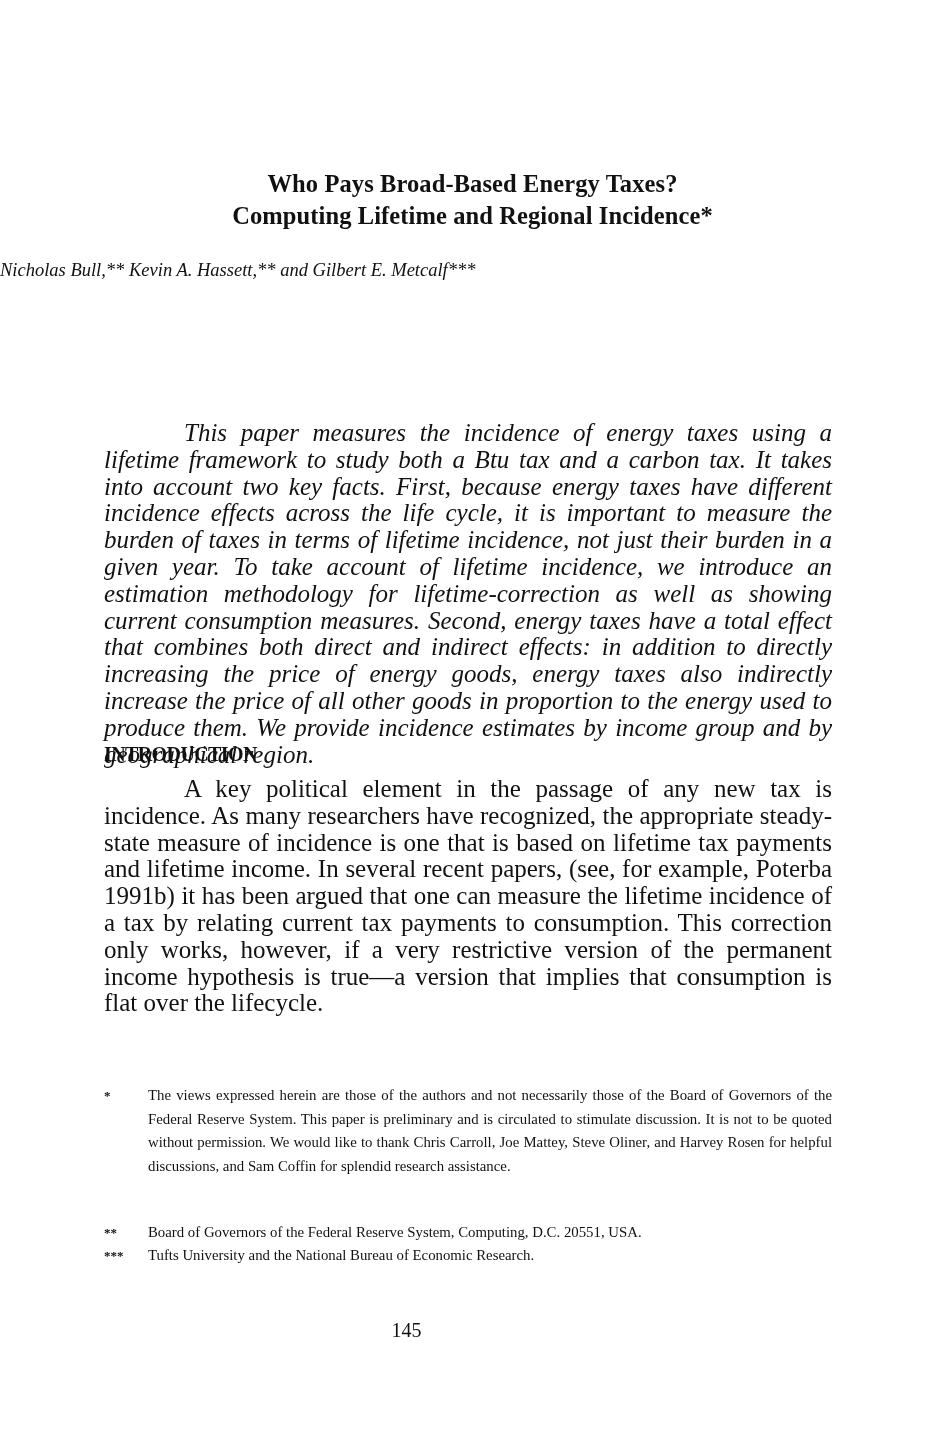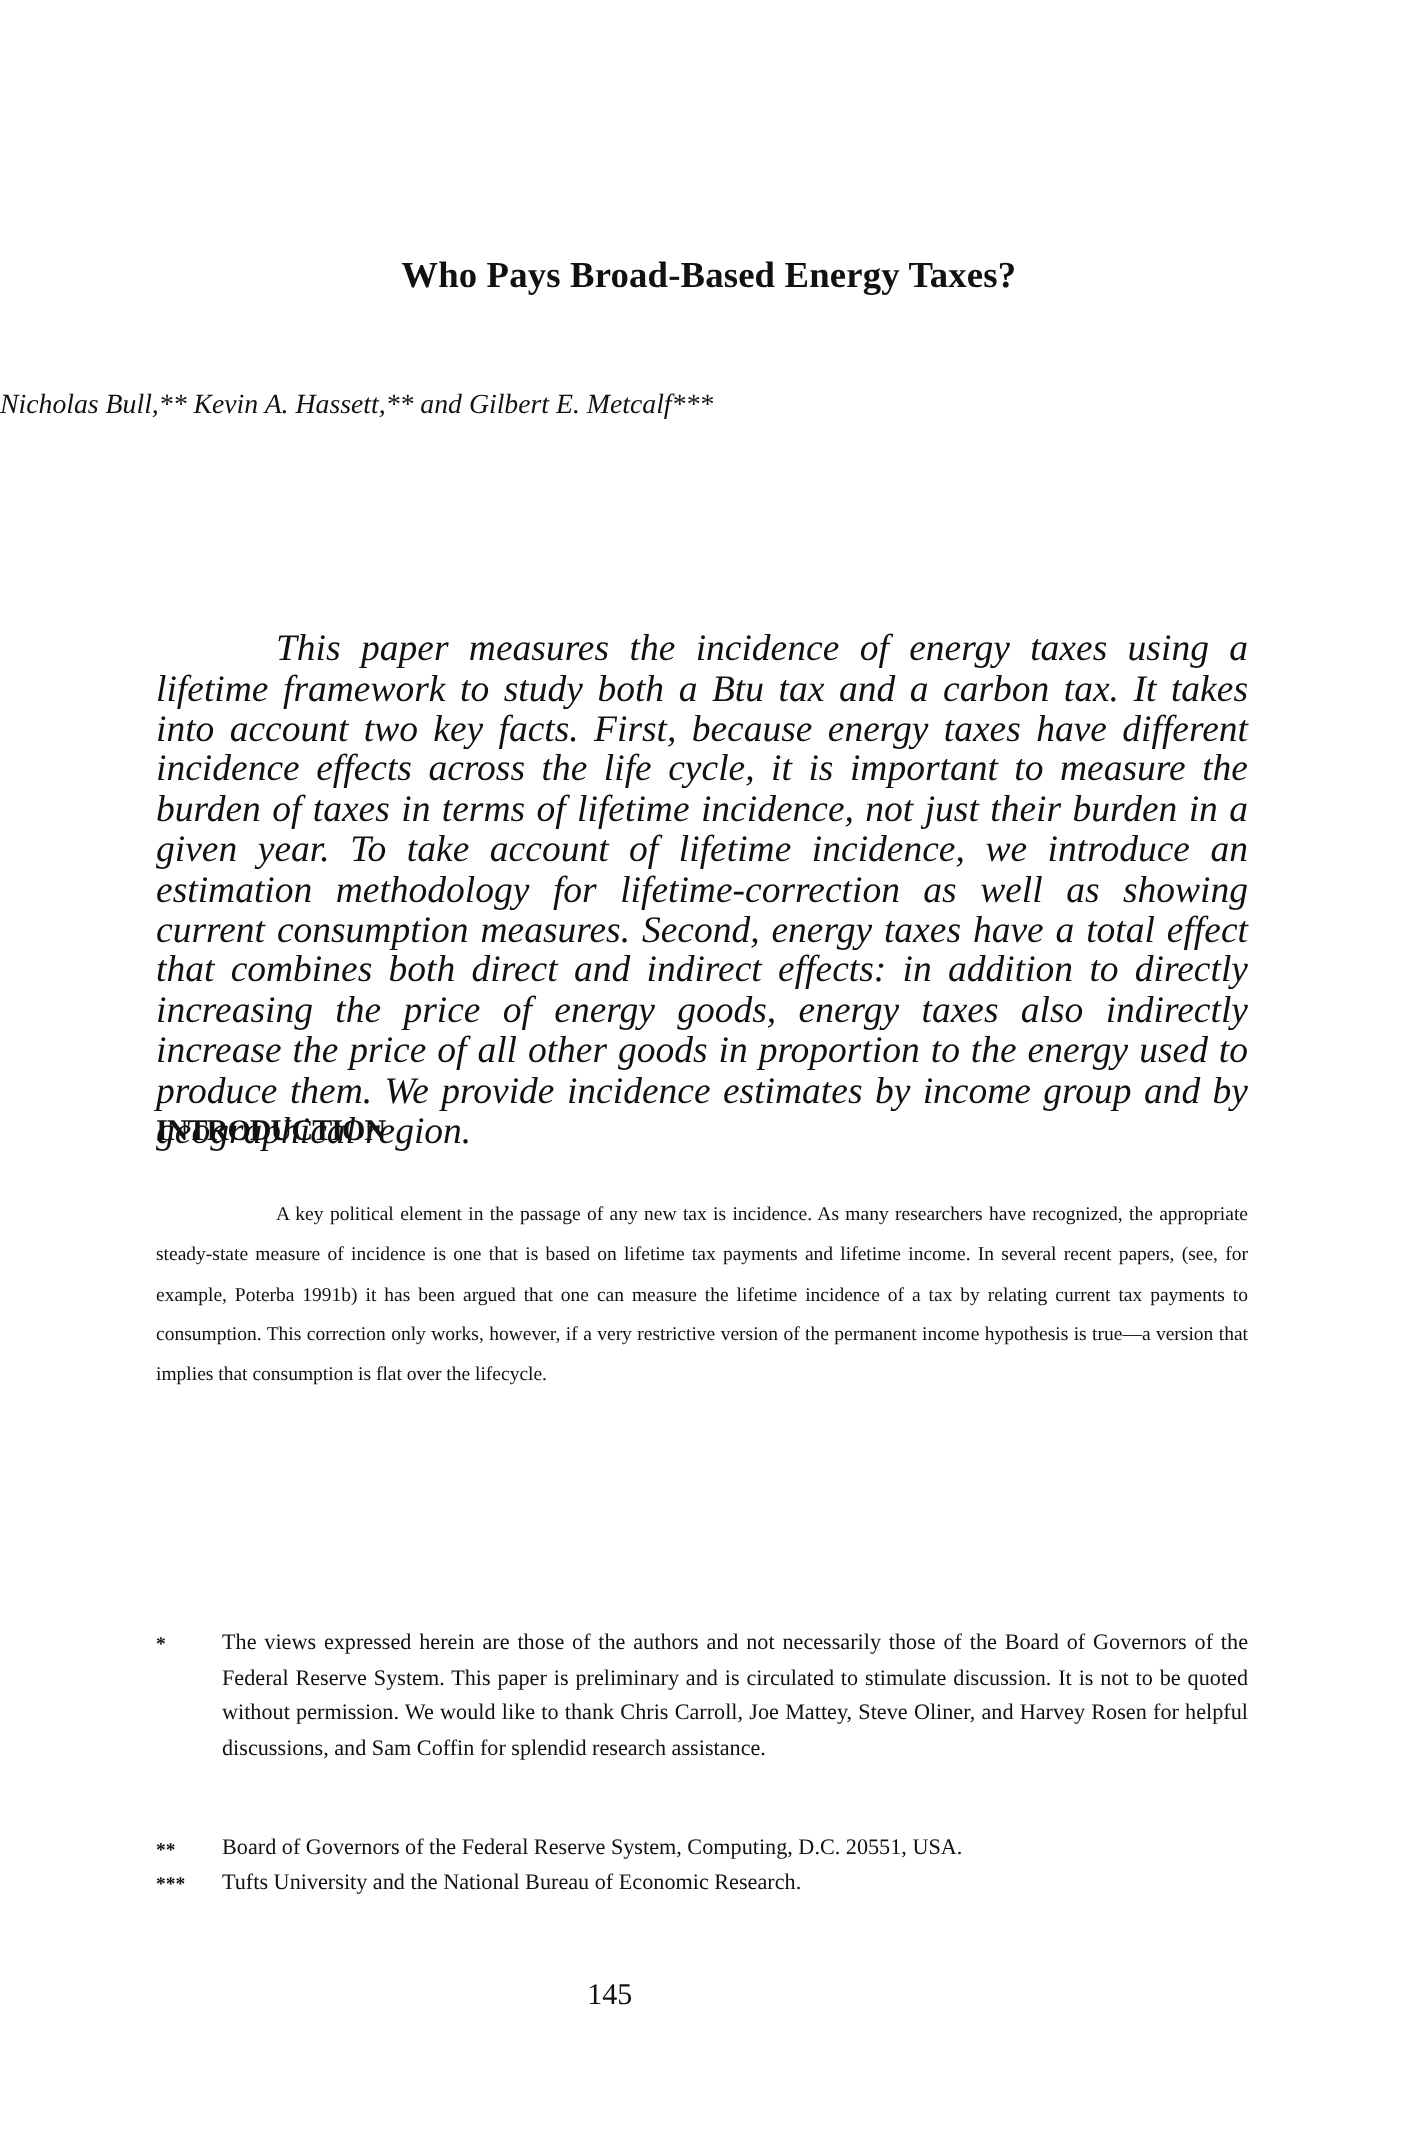--- a/index.html
+++ b/index.html
@@ -61,22 +61,22 @@
       top: 741px;
       font-weight: bold;
       font-size: 20px;
       line-height: 26px;
       letter-spacing: -0.6px;
     }
     .intro-para {
       position: absolute;
       left: 104px;
       width: 728px;
-      top: 796px;
-      font-size: 13px;
+      top: 776px;
+      font-size: 25px;
       line-height: 26.8px;
       text-align: justify;
       text-indent: 80px;
     }
     .journal-line {
       position: absolute;
       left: 104px;
       top: 1040px;
       font-size: 15px;
       line-height: 20px;
@@ -115,20 +115,21 @@
       line-height: 24px;
     }
   </style>
 </head>
 <body>
 
 <div class="page">
 
   <div class="title">
     <div>Who Pays Broad-Based Energy Taxes?</div>
+    <div>Computing Lifetime and Regional Incidence*</div>
   </div>
 
   <div class="authors">Nicholas Bull,** Kevin A. Hassett,** and Gilbert E. Metcalf***</div>
 
   <div class="abstract">This paper measures the incidence of energy taxes using a lifetime framework to study both a Btu tax and a carbon tax.  It takes into account two key facts. First, because energy taxes have different incidence effects across the life cycle, it is important to measure the burden of taxes in terms of lifetime incidence, not just their burden in a given year. To take account of lifetime incidence, we introduce an estimation methodology for lifetime-correction as well as showing current consumption measures. Second, energy taxes have a total effect that combines both direct and indirect effects: in addition to directly increasing the price of energy goods, energy taxes also indirectly increase the price of all other goods in proportion to the energy used to produce them. We provide incidence estimates by income group and by geographical region.</div>
 
   <div class="section-heading">INTRODUCTION</div>
 
   <div class="intro-para">A key political element in the passage of any new tax is incidence. As many researchers have recognized, the appropriate steady-state measure of incidence is one that is based on lifetime tax payments and lifetime income.  In several recent papers, (see, for example, Poterba 1991b) it has been argued that one can measure the lifetime incidence of a tax by relating current tax payments to consumption. This correction only works, however, if a very restrictive version of the permanent income hypothesis is true—a version that implies that consumption is flat over the lifecycle.</div>
 

